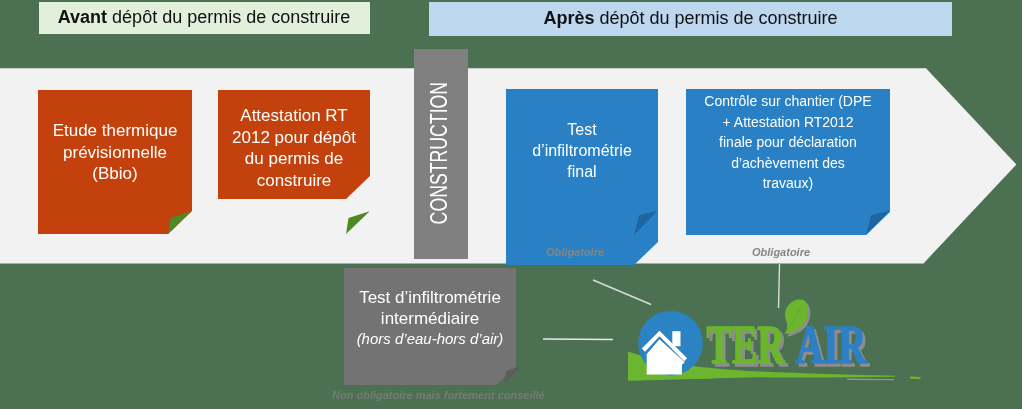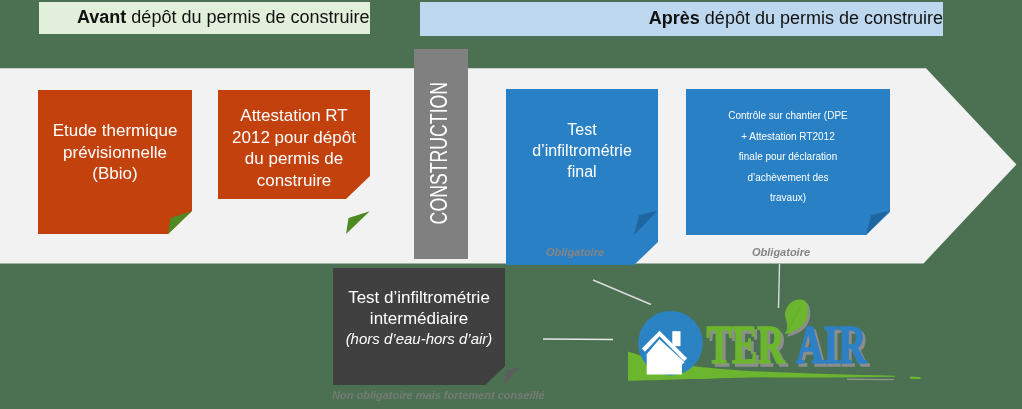--- a/index.html
+++ b/index.html
@@ -1,59 +1,59 @@
 <!DOCTYPE html>
 <html><head>
 <meta charset="utf-8">
 <style>
   html,body{margin:0;padding:0}
   body{width:1022px;height:409px;position:relative;background:#4b7152;
        font-family:"Liberation Sans",sans-serif;overflow:hidden}
   .abs{position:absolute}
   .hdr{position:absolute;display:flex;align-items:center;
-       justify-content:flex-end;font-size:18px;color:#111;white-space:nowrap}
+       justify-content:center;font-size:18px;color:#111;white-space:nowrap}
   .hdr b{margin-right:0}
   .note{position:absolute;color:#fff;text-align:center}
   .note .txt{position:absolute;left:0;width:100%;font-size:17px;line-height:21.5px}
   .fold-clip{clip-path:polygon(0 0,100% 0,100% calc(100% - 23px),calc(100% - 24px) 100%,0 100%)}
   .oblig{position:absolute;font-size:11px;font-style:italic;font-weight:bold;
          color:#858585;white-space:nowrap}
 </style>
 </head>
 <body>
 
   <svg class="abs" style="left:0;top:0" width="1022" height="409" viewBox="0 0 1022 409">
     <polygon points="0,68.3 926,68.3 1016.4,164.5 923.5,263.4 0,263.4" fill="#f2f2f2"></polygon>
   </svg>
 
   <div class="hdr" style="left:38.5px;width:331px;top:2px;height:31.5px;background:#e2efda"><b>Avant</b>&nbsp;dépôt du permis de construire</div>
-  <div class="hdr" style="left:420px;width:523px;top:1.5px;height:34px;background:#bdd7ee"><b>Après</b>&nbsp;dépôt du permis de construire</div>
+  <div class="hdr" style="left:429px;width:523px;top:1.5px;height:34px;background:#bdd7ee"><b>Après</b>&nbsp;dépôt du permis de construire</div>
 
   <div class="abs" style="left:414px;top:49px;width:54px;height:210px;background:#808080"></div>
   <svg class="abs" style="left:414px;top:49px" width="54" height="210" viewBox="0 0 54 210">
     <text transform="translate(33.2,175.4) rotate(-90)" x="0" y="0" font-size="23.5" fill="#fff" textLength="142.5" lengthAdjust="spacingAndGlyphs" font-family="Liberation Sans">CONSTRUCTION</text>
   </svg>
 
   <div class="note fold-clip" style="left:38px;top:90px;width:154px;height:144px;background:#c2410c">
     <div class="txt" style="top:30px">Etude thermique<br>prévisionnelle<br>(Bbio)</div>
   </div>
 
   <div class="note fold-clip" style="left:218px;top:90px;width:152px;height:109px;background:#c2410c">
     <div class="txt" style="top:15px">Attestation RT<br>2012 pour dépôt<br>du permis de<br>construire</div>
   </div>
 
   <div class="note fold-clip" style="left:506px;top:89px;width:152px;height:176px;background:#2980c4">
     <div class="txt" style="top:30px;font-size:16px;line-height:21px">Test<br>d’infiltrométrie<br>final</div>
   </div>
 
   <div class="note fold-clip" style="left:686px;top:89px;width:204px;height:146px;background:#2980c4">
-    <div class="txt" style="top:17px;font-size:10px;line-height:20.6px">Contrôle sur chantier (DPE<br>+ Attestation RT2012<br>finale pour déclaration<br>d’achèvement des<br>travaux)</div>
+    <div class="txt" style="top:2px;font-size:14px;line-height:20.6px">Contrôle sur chantier (DPE<br>+ Attestation RT2012<br>finale pour déclaration<br>d’achèvement des<br>travaux)</div>
   </div>
 
-  <div class="note" style="left:333px;top:268px;width:172px;height:117px;background:#404040;clip-path:polygon(0 0,100% 0,100% calc(100% - 18.7px),calc(100% - 19.6px) 100%,0 100%)">
+  <div class="note" style="left:344px;top:268px;width:172px;height:117px;background:#737373;clip-path:polygon(0 0,100% 0,100% calc(100% - 18.7px),calc(100% - 19.6px) 100%,0 100%)">
     <div class="txt" style="top:20px;font-size:17px;line-height:20.5px">Test d’infiltrométrie<br>intermédiaire<br><i style="font-size:15px">(hors d’eau-hors d’air)</i></div>
   </div>
 
   <svg class="abs" style="left:0;top:0" width="1022" height="409" viewBox="0 0 1022 409">
 
     <polygon points="191.7,211.3 170.5,217.9 168,233.9" fill="#4e8a22"></polygon>
     <polygon points="369.7,211.3 348.5,217.9 346,233.9" fill="#4e8a22"></polygon>
 
     <polygon points="657.5,210.8 639,215.2 634,234.9" fill="#1f66a0"></polygon>
     <polygon points="889.5,210.8 871,215.2 866,234.9" fill="#1f66a0"></polygon>

